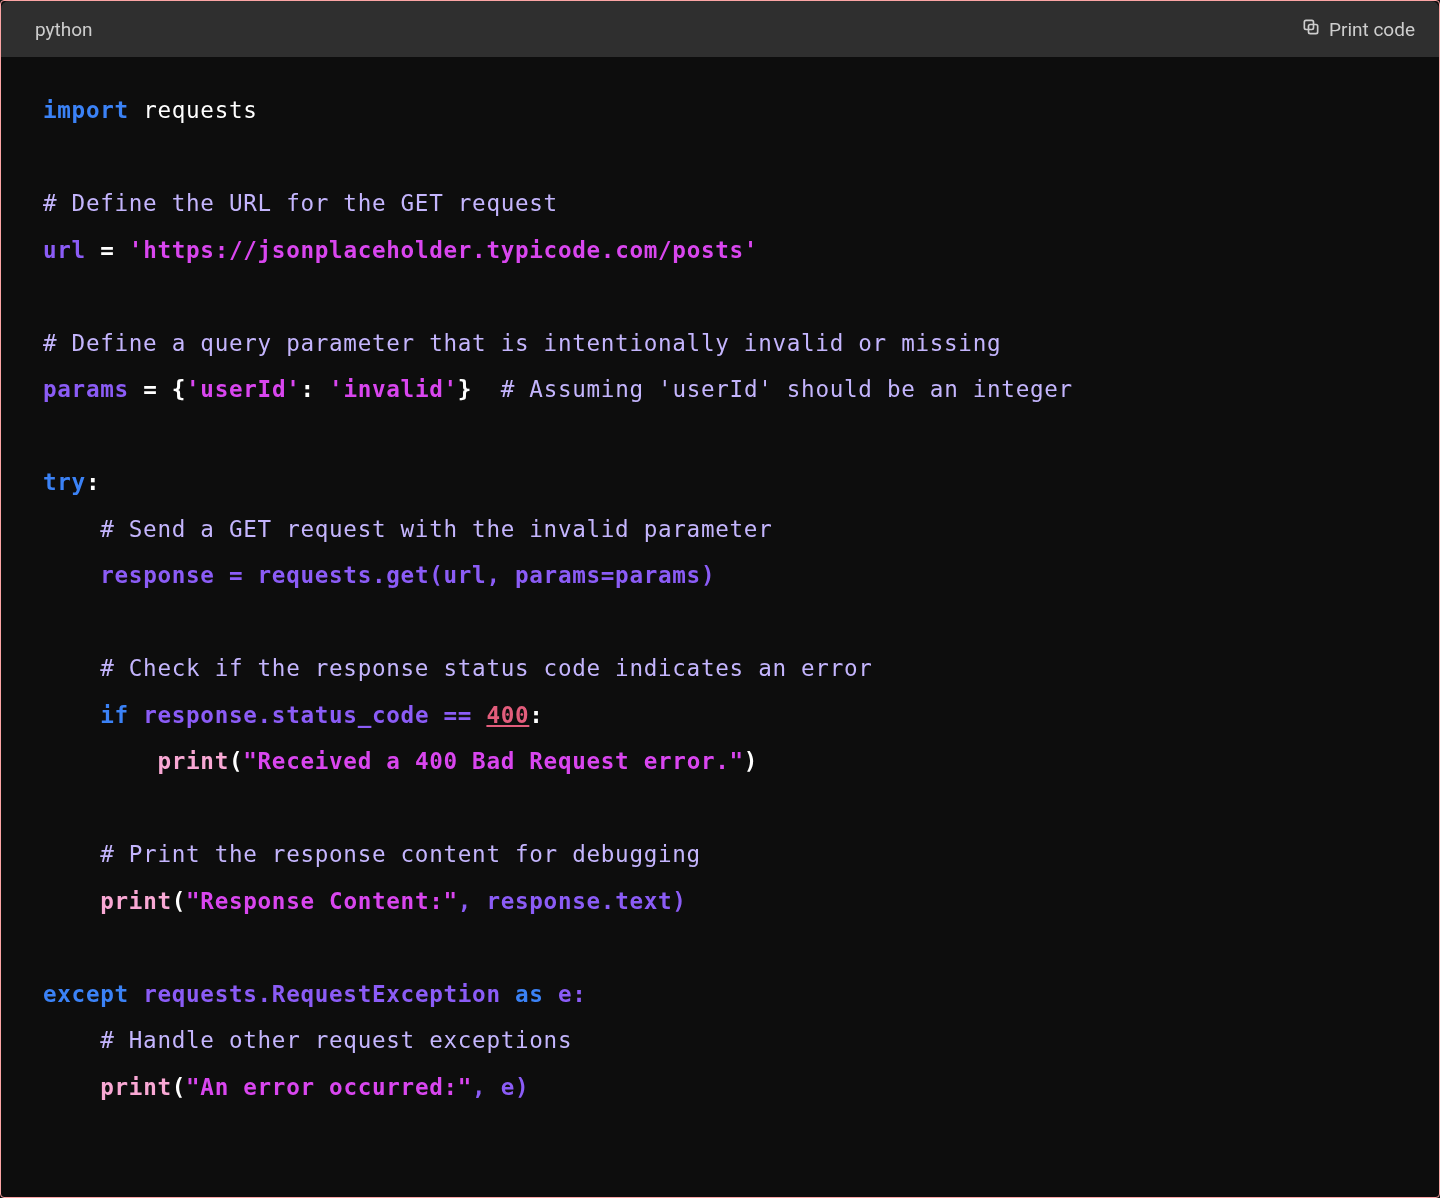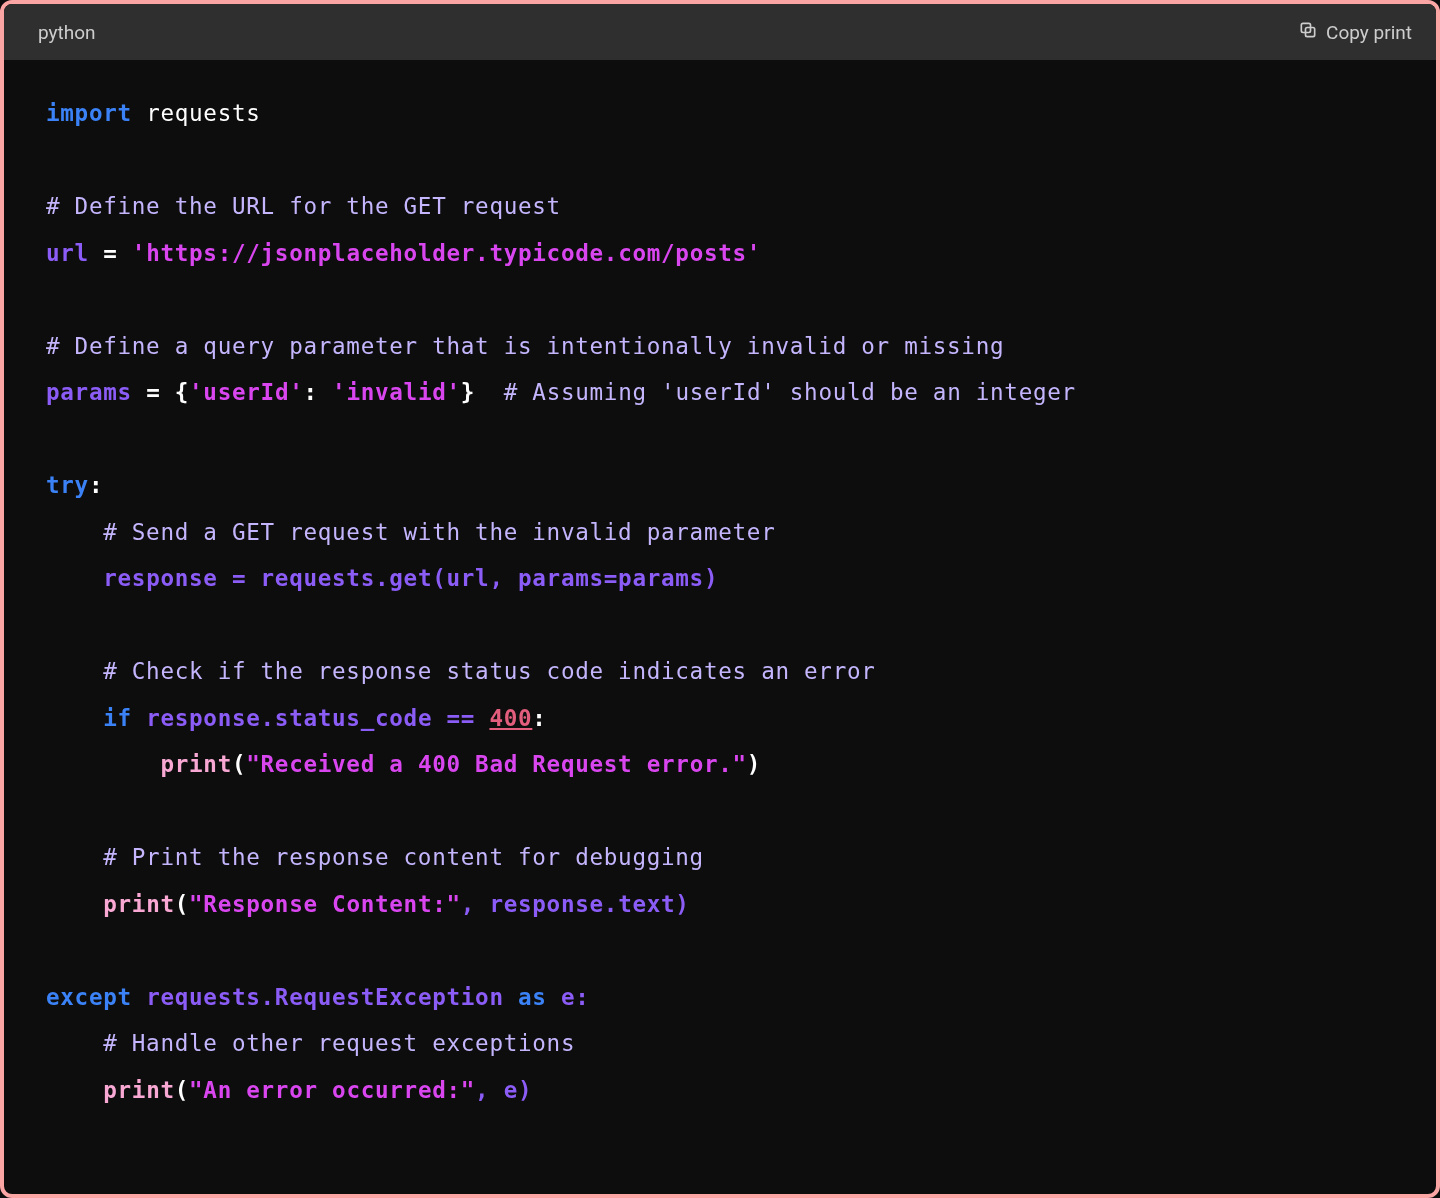--- a/index.html
+++ b/index.html
@@ -8,22 +8,22 @@
     width: 1440px;
     height: 1198px;
     background: #0d0d0d;
     font-family: "Consolas", "Menlo", "Monaco", monospace;
     overflow: hidden;
   }
   .code-block {
     width: 1440px;
     height: 1198px;
     background: #0d0d0d;
-    border: 4px solid #fca5a5;
-    border-radius: 12px;
+    border: 1px solid #fca5a5;
+    border-radius: 4px;
     box-sizing: border-box;
     display: flex;
     flex-direction: column;
   }
   .code-header {
     background: #2f2f2f;
     color: #cdcdcd;
     height: 56px;
     display: flex;
     align-items: center;
@@ -73,19 +73,19 @@
 
   <div class="code-header">
     <span>python</span>
     <div class="copy-btn">
       <span>
         <svg viewBox="0 0 24 24" fill="none" stroke-width="2" stroke-linecap="round" stroke-linejoin="round">
           <rect x="9" y="9" width="11" height="11" rx="2"></rect>
           <rect x="4" y="4" width="11" height="11" rx="2"></rect>
         </svg>
       </span>
-      <span>Copy print</span>
+      <span>Print code</span>
     </div>
   </div>
 
   <div class="code-body"><span class="line"><span class="tok-kw">import</span> <span class="tok-mod">requests</span></span><span class="line"></span><span class="line"><span class="tok-cmt"># Define the URL for the GET request</span></span><span class="line"><span class="tok-id">url</span><span class="tok-op"> = </span><span class="tok-str">'https://jsonplaceholder.typicode.com/posts'</span></span><span class="line"></span><span class="line"><span class="tok-cmt"># Define a query parameter that is intentionally invalid or missing</span></span><span class="line"><span class="tok-id">params</span><span class="tok-op"> = </span><span class="tok-op">{</span><span class="tok-str">'userId'</span><span class="tok-op">: </span><span class="tok-str">'invalid'</span><span class="tok-op">}</span><span class="tok-cmt">  # Assuming 'userId' should be an integer</span></span><span class="line"></span><span class="line"><span class="tok-kw">try</span><span class="tok-op">:</span></span><span class="line"><span class="tok-cmt">    # Send a GET request with the invalid parameter</span></span><span class="line"><span>    </span><span class="tok-id">response = requests.get(url, params=params)</span></span><span class="line"></span><span class="line"><span class="tok-cmt">    # Check if the response status code indicates an error</span></span><span class="line"><span>    </span><span class="tok-kw">if</span><span class="tok-id"> response.status_code == </span><span class="tok-num">400</span><span class="tok-op">:</span></span><span class="line"><span>        </span><span class="tok-fn">print</span><span class="tok-op">(</span><span class="tok-str">"Received a 400 Bad Request error."</span><span class="tok-op">)</span></span><span class="line"></span><span class="line"><span class="tok-cmt">    # Print the response content for debugging</span></span><span class="line"><span>    </span><span class="tok-fn">print</span><span class="tok-op">(</span><span class="tok-str">"Response Content:"</span><span class="tok-id">, response.text)</span></span><span class="line"></span><span class="line"><span class="tok-kw">except</span><span class="tok-id"> requests.RequestException </span><span class="tok-kw">as</span><span class="tok-id"> e:</span></span><span class="line"><span class="tok-cmt">    # Handle other request exceptions</span></span><span class="line"><span>    </span><span class="tok-fn">print</span><span class="tok-op">(</span><span class="tok-str">"An error occurred:"</span><span class="tok-id">, e)</span></span></div>
 
 </div>
 
 </body></html>

